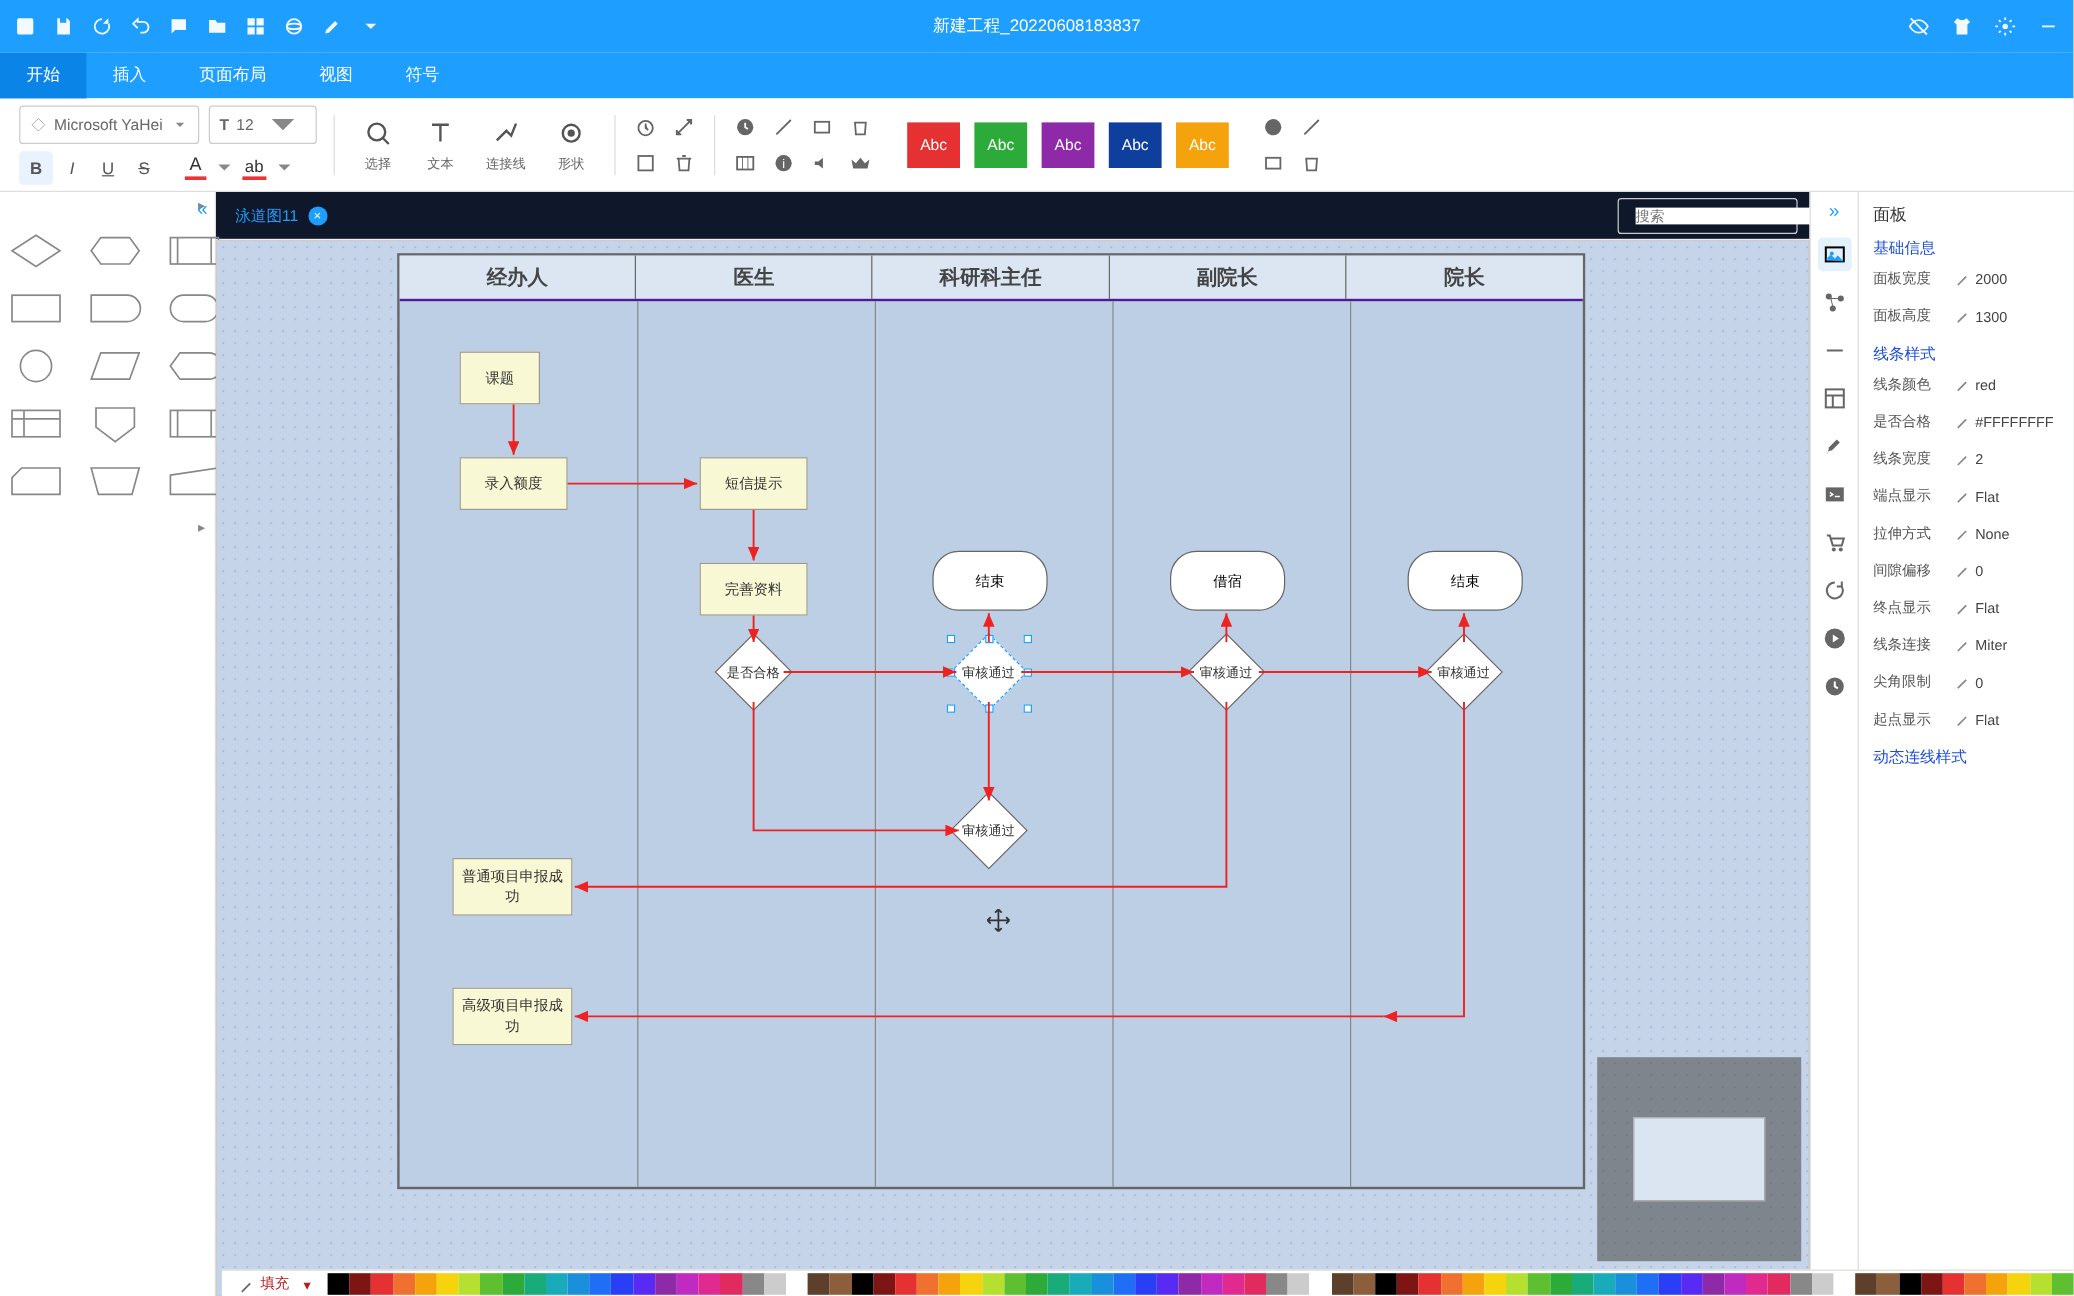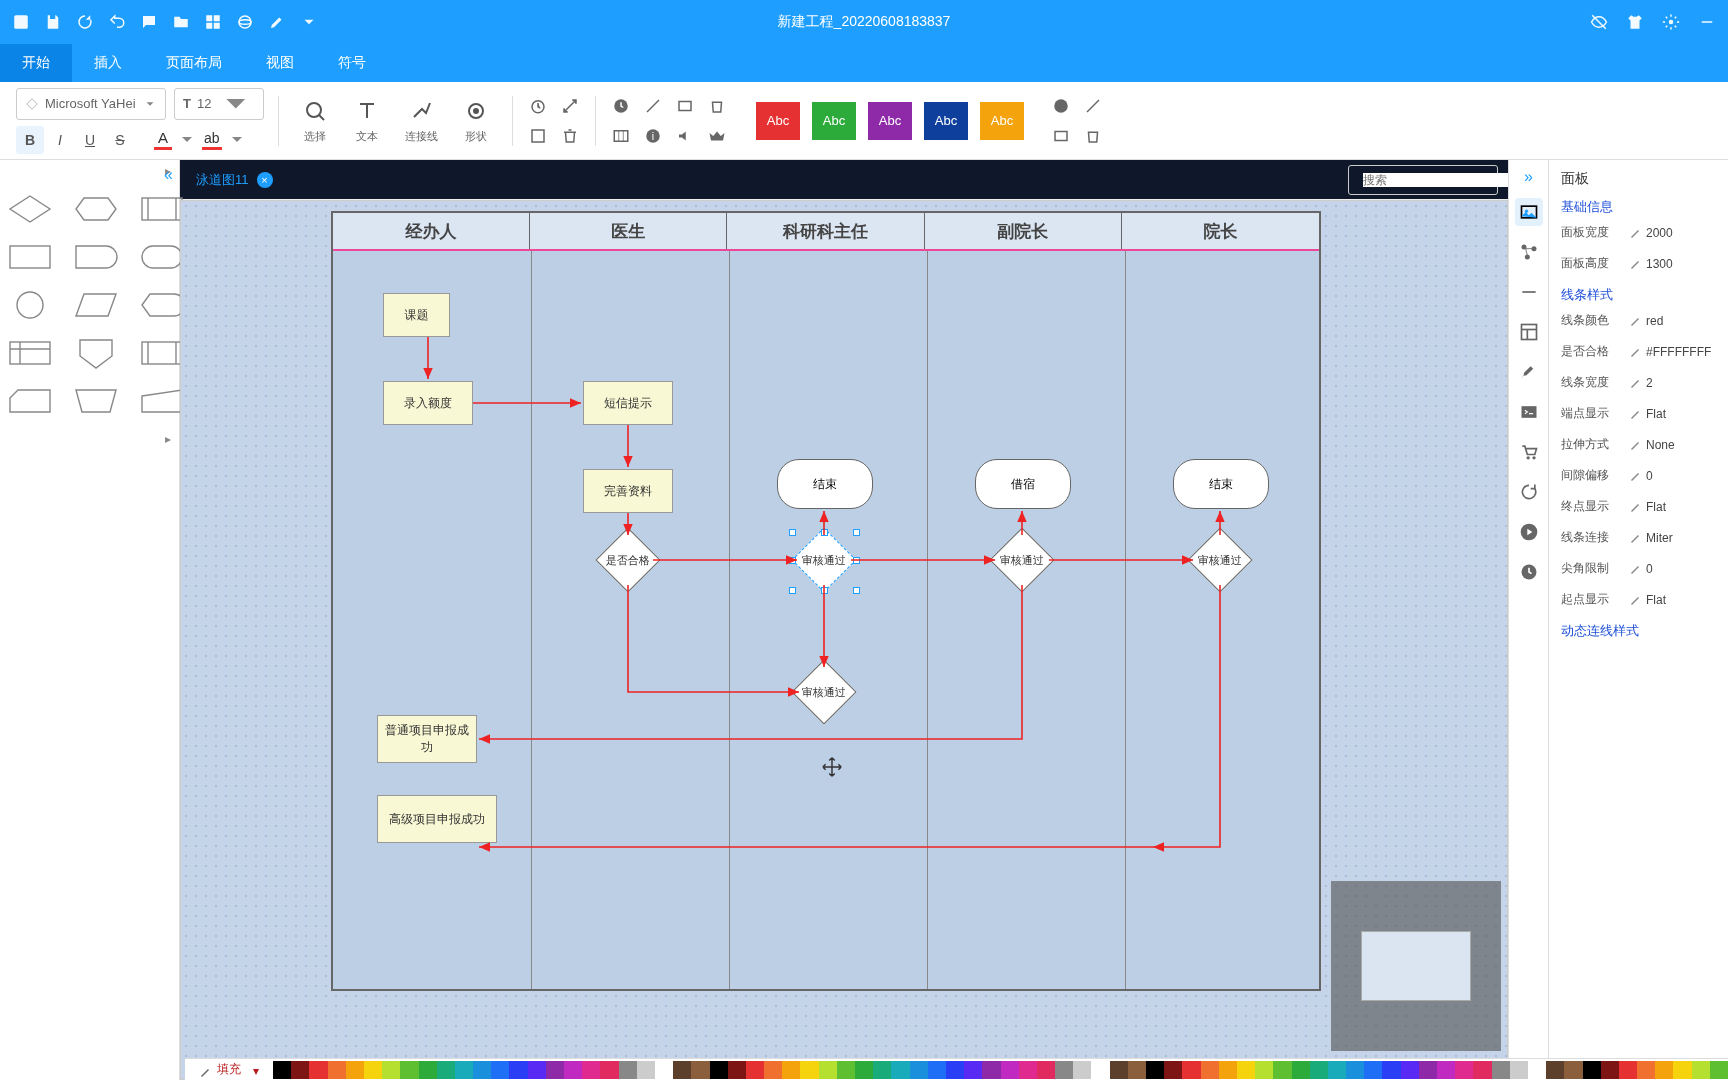--- a/index.html
+++ b/index.html
@@ -59,21 +59,21 @@
 .tabbar .doc-tab { color:#1e9fff; font-size:13px; padding:4px 6px; display:flex; align-items:center; gap:8px;}
 .tabbar .doc-tab .close { width:16px; height:16px; background:#1e9fff; border-radius:50%; color:#fff; display:flex; align-items:center; justify-content:center; font-size:11px;}
 .tabbar .search { margin-left:auto; width:150px; height:30px; border:1px solid #ccc; border-radius:3px; display:flex; align-items:center; padding:0 8px; gap:6px;}
 .tabbar .search input { border:none; outline:none; flex:1; font-size:12px; color:#888;}
 .tabbar .search svg { width:14px; height:14px; fill:#888;}
 
 .canvas { flex:1; background: #c5d4e8; background-image: radial-gradient(circle, #a8bce0 1px, transparent 1px); background-size: 10px 10px; position:relative; overflow:hidden; border:1px solid #ccc;}
 
 
 .swimlane { position:absolute; left:150px; top:10px; width:990px; height:780px; border:2px solid #666; background:#bdcfe5;}
-.swimlane-header { height:38px; display:flex; border-bottom:2px solid #ec4899; background:#dce6f3;}
+.swimlane-header { height:38px; display:flex; border-bottom:2px solid #4c1d95; background:#dce6f3;}
 .swimlane-header .lane-h { border-right:1px solid #666; display:flex; align-items:center; justify-content:center; font-size:17px; font-weight:600; color:#444;}
 .lane-body { position:absolute; top:38px; bottom:0; border-right:1px solid #888;}
 
 .fbox { position:absolute; background:#f8f8d5; border:1px solid #999; display:flex; align-items:center; justify-content:center; font-size:12px; color:#333; text-align:center; padding:4px;}
 .fdiamond { position:absolute; background:#fff; border:1px solid #666; transform:rotate(45deg); }
 .fdiamond span { position:absolute; transform:rotate(-45deg); font-size:11px; color:#333; width:80px; text-align:center; top:50%; left:50%; margin-left:-40px; margin-top:-7px;}
 .fround { position:absolute; background:#fff; border:1px solid #666; border-radius:22px; display:flex; align-items:center; justify-content:center; font-size:12px;}
 
 .conn { position:absolute; stroke:#e22; stroke-width:1.6; fill:none; marker-end:url(#arrow);}
 
@@ -551,21 +551,21 @@
           </div>
         <div class="fdiamond" style="left:468px;top:456px;width:46px;height:46px">
             <span>审核通过</span>
           </div>
 
         <div class="fround" style="left:444px;top:246px;width:96px;height:50px">结束</div>
         <div class="fround" style="left:642px;top:246px;width:96px;height:50px">借宿</div>
         <div class="fround" style="left:840px;top:246px;width:96px;height:50px">结束</div>
 
         <div class="fbox" style="left:44px;top:502px;width:100px;height:48px">普通项目申报成功</div>
-        <div class="fbox" style="left:44px;top:582px;width:120px;height:48px">高级项目申报成功</div>
+        <div class="fbox" style="left:44px;top:610px;width:100px;height:48px">高级项目申报成功</div>
 
         <div class="sel-handle" style="left:456px;top:316px"></div>
         <div class="sel-handle" style="left:488px;top:316px"></div>
         <div class="sel-handle" style="left:520px;top:316px"></div>
         <div class="sel-handle" style="left:456px;top:344px"></div>
         <div class="sel-handle" style="left:520px;top:344px"></div>
         <div class="sel-handle" style="left:456px;top:374px"></div>
         <div class="sel-handle" style="left:488px;top:374px"></div>
         <div class="sel-handle" style="left:520px;top:374px"></div>
 

